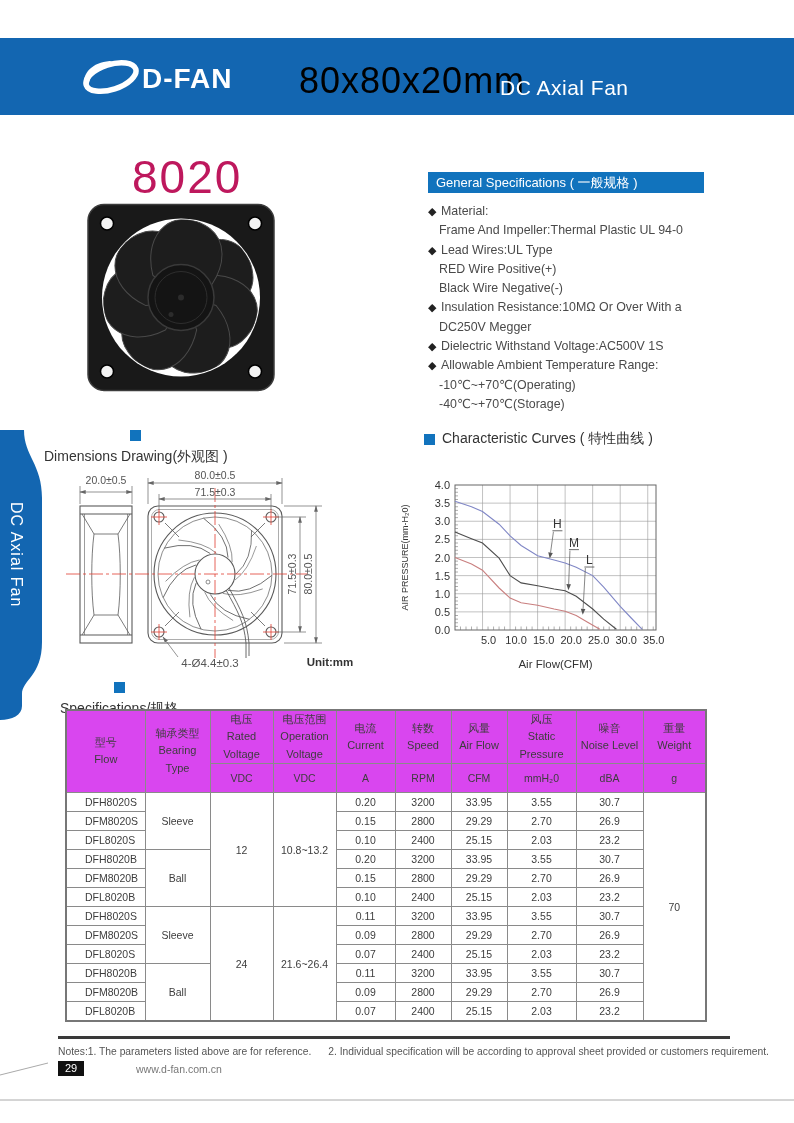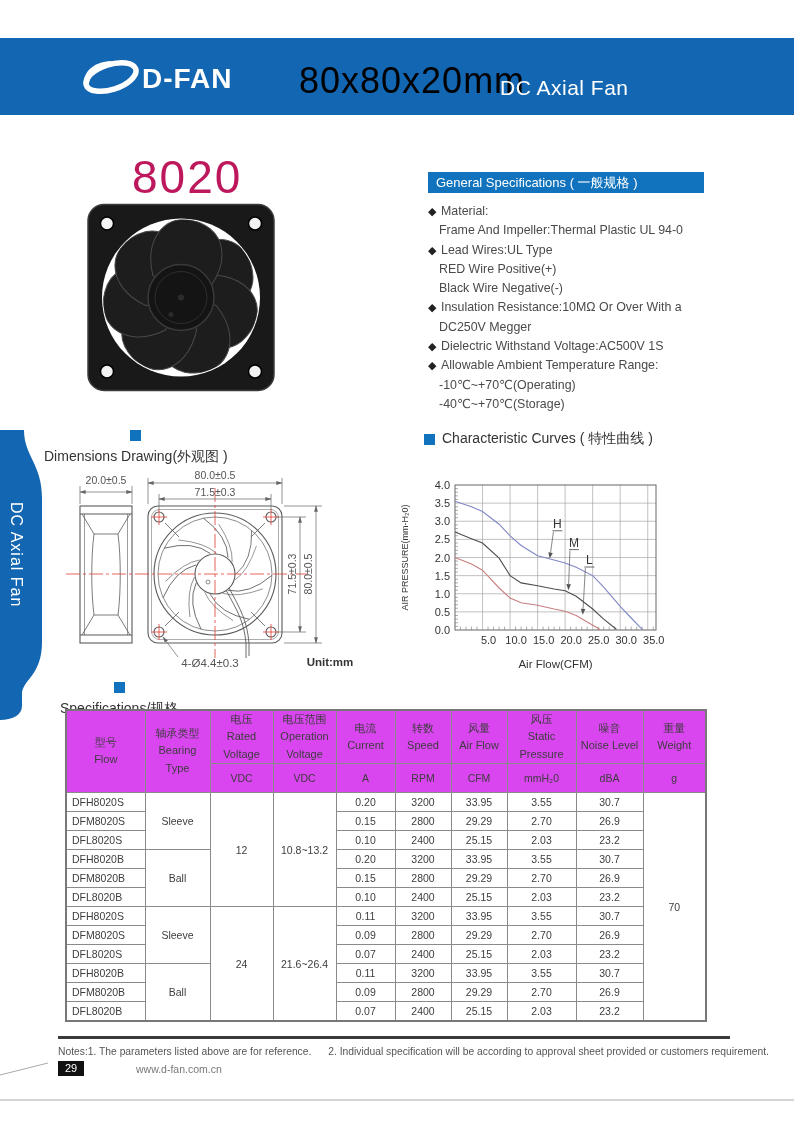--- a/index.html
+++ b/index.html
@@ -32,21 +32,21 @@
   .chart{position:absolute;left:393px;top:468px;}
   
   table.spec{position:absolute;left:65px;top:709px;width:640px;border-collapse:collapse;
         table-layout:fixed;font-size:10.5px;color:#3d3d3d;}
   table.spec th,table.spec td{border:1px solid #8a8a8a;padding:0;text-align:center;font-weight:normal;}
   table.spec{border:2px solid #777;}
   table.spec thead th{background:#d946ef;}
   table.spec thead tr.r1 th{height:52px;}
   table.spec thead tr.r2 th{height:28px;}
   table.spec tbody td{height:18px;}
-  table.spec td.model{text-align:left;padding-left:5px;}
+  table.spec td.model{text-align:left;padding-left:18px;}
   .hc .cn{font-size:11px;}
   .hc .en{font-size:11px;line-height:18px;}
   
   .rule{position:absolute;left:58px;top:1036px;width:672px;height:3px;background:#3a3a3a;}
   .notes{position:absolute;left:58px;top:1046px;font-size:10.3px;color:#555;}
   .notes .n2{margin-left:14px;}
   .pagebar{position:absolute;left:58px;top:1061px;display:flex;align-items:center;gap:40px;}
   .pgbadge{background:#111;color:#fff;font-size:11px;width:26px;height:15px;line-height:15px;text-align:center;}
   .site{margin-left:12px;font-size:10.5px;color:#777;}
   .bottom-decor{position:absolute;left:0;top:1055px;}

